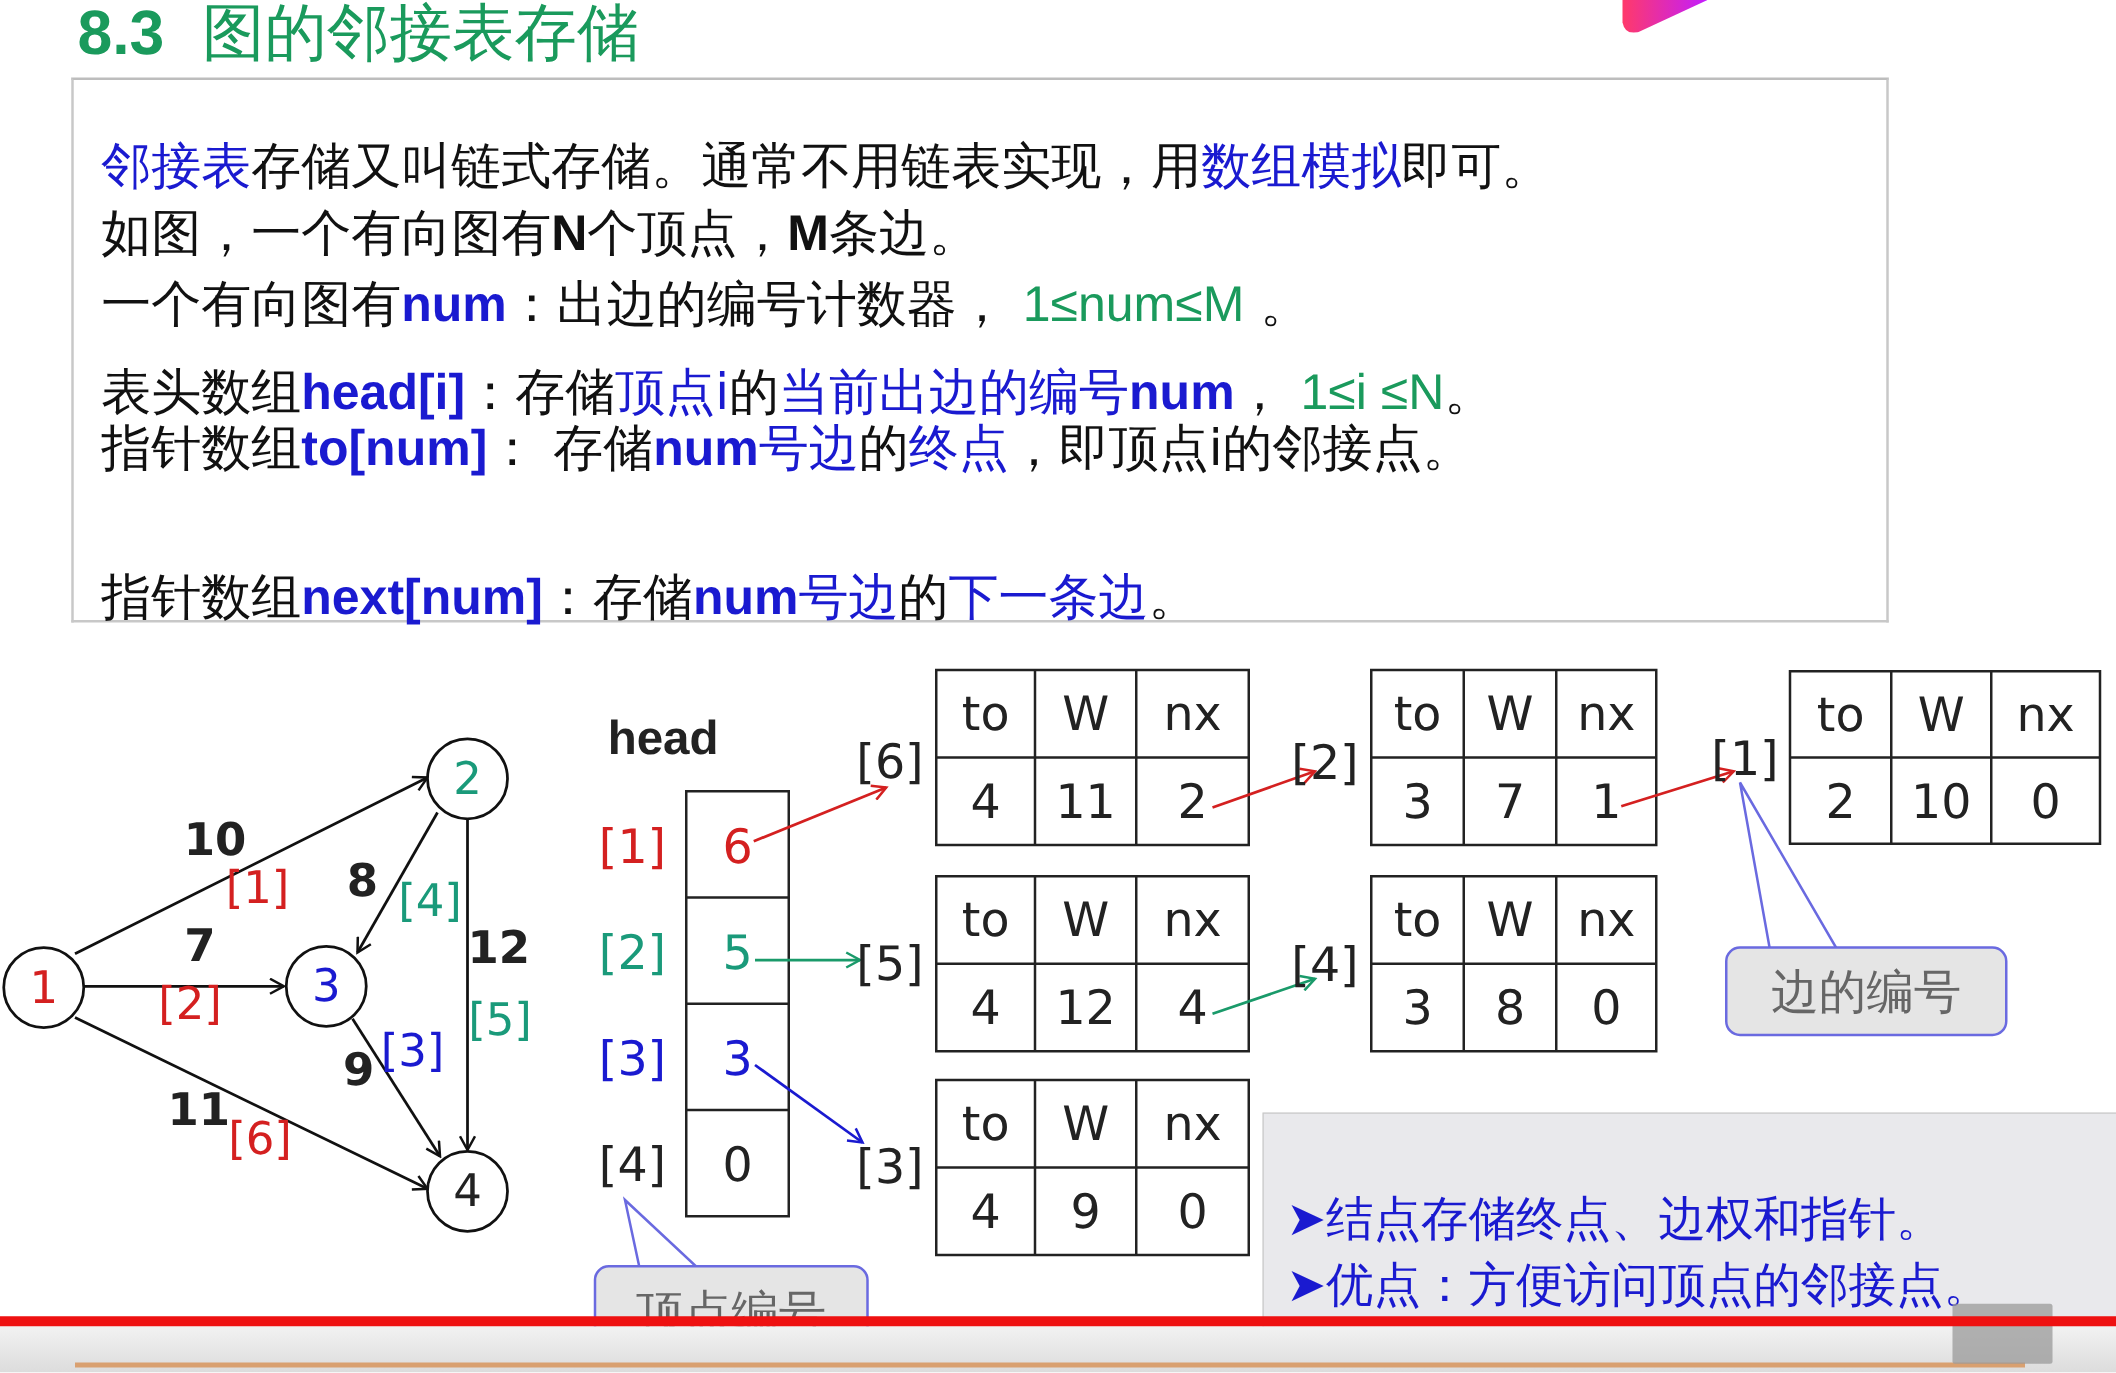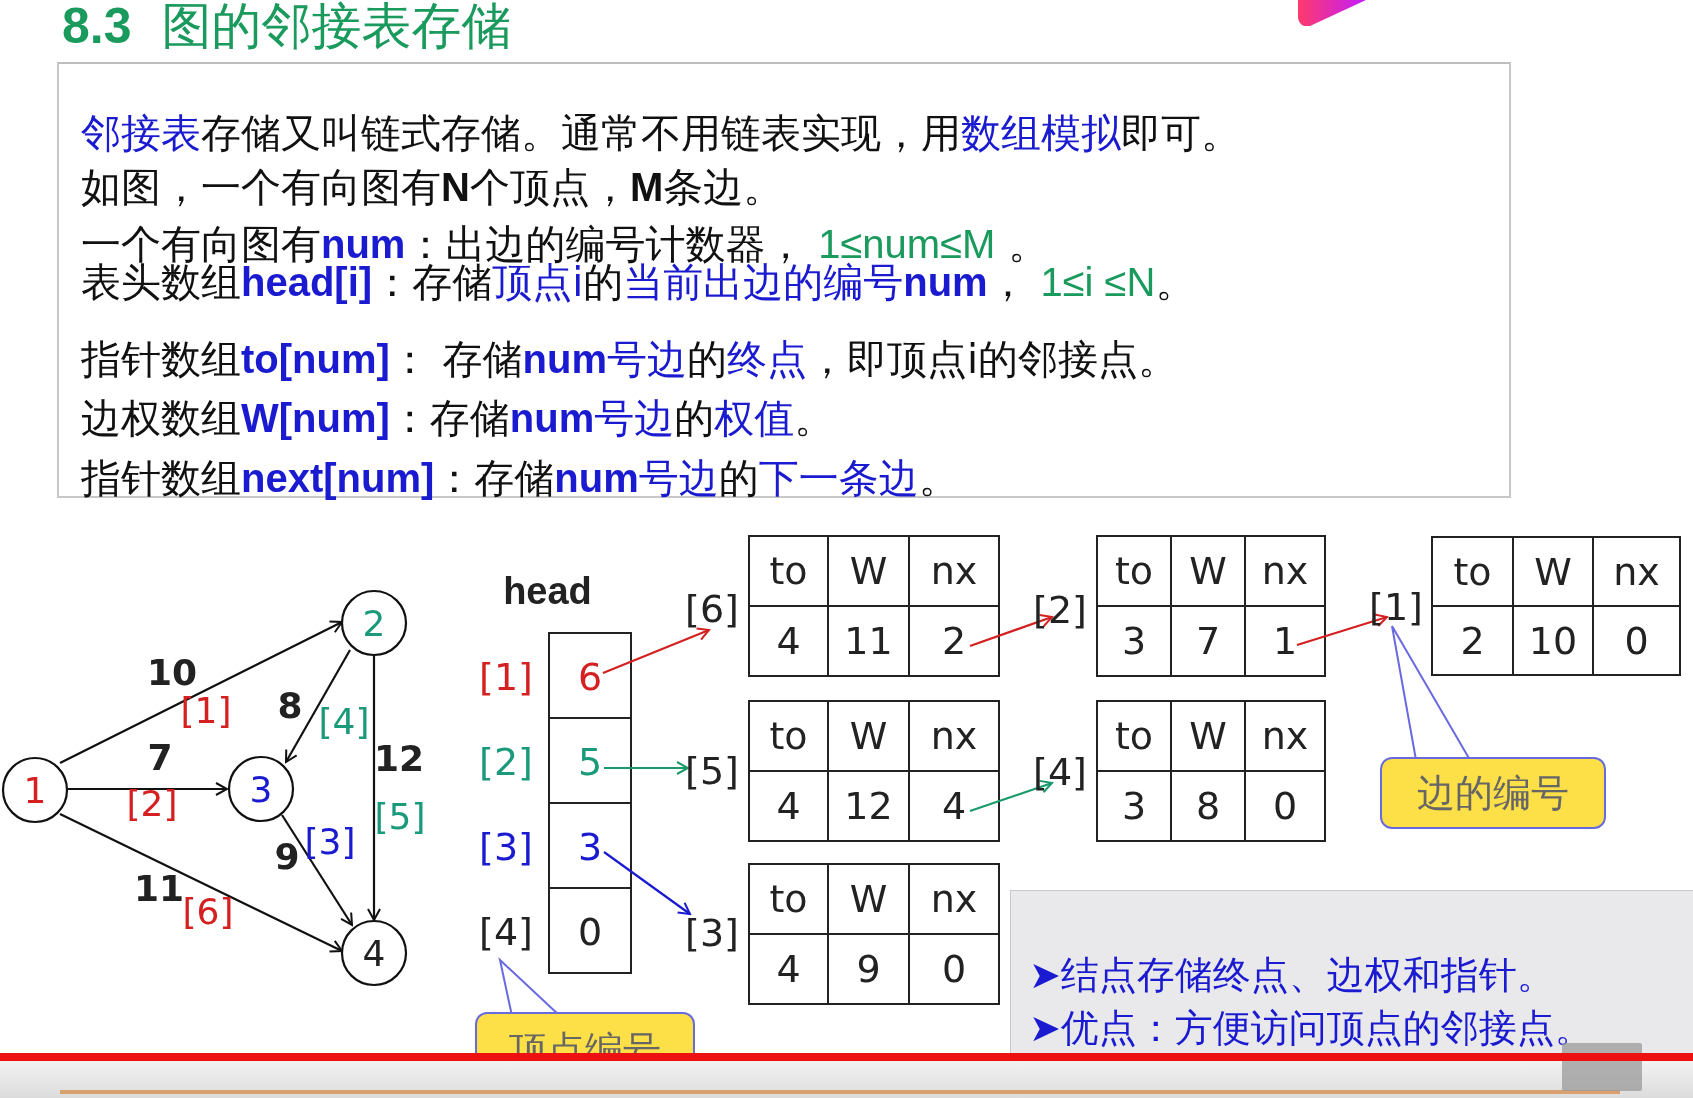--- a/index.html
+++ b/index.html
@@ -10,21 +10,21 @@
   #logo{left:1296px;top:0;width:70px;height:26px;}
   #textbox{left:57px;top:62px;width:1454px;height:436px;border:2px solid #c8c8c8;border-top-color:#bdbdbd;background:#fff;box-sizing:border-box;}
   .line{position:absolute;left:22px;font-size:40px;line-height:50px;white-space:nowrap;color:#111;margin-top:35px;}
   .blue{color:#1a1ad0;}
   .bold{font-weight:bold;font-family:"Liberation Sans",sans-serif;}
   .green{color:#1a9a5c;font-family:"Liberation Sans",sans-serif;}
   svg{position:absolute;left:0;top:0;}
   .cell{position:absolute;display:flex;align-items:center;justify-content:center;font-size:38px;color:#222;font-family:"DejaVu Sans",sans-serif;}
   #summary{left:1010px;top:890px;width:690px;height:176px;background:#e9e9ec;border:1px solid #c9c9c9;box-sizing:border-box;}
   .sline{position:absolute;left:18px;font-size:38px;color:#1a1ad0;white-space:nowrap;line-height:46px;}
-  .callout{position:absolute;border:2px solid #6a6ae0;border-radius:12px;background:#fde047;font-size:38px;color:#666;display:flex;align-items:center;justify-content:center;box-sizing:border-box;}
+  .callout{position:absolute;border:2px solid #6a6ae0;border-radius:12px;background:#e5e5e5;font-size:38px;color:#666;display:flex;align-items:center;justify-content:center;box-sizing:border-box;}
   #progress{left:0;top:1053px;width:1693px;height:8px;background:#ee1111;}
   #bottombar{left:0;top:1061px;width:1693px;height:37px;background:linear-gradient(#f2f2f2,#dcdcdc);}
   #orange{left:60px;top:1090px;width:1560px;height:4px;background:#d9a070;}
   #ctrl{left:1562px;top:1043px;width:80px;height:48px;background:#9a9a9a;opacity:.75;border-radius:2px;}
 </style>
 </head>
 <body>
 
 <div id="title" class="abs"><span class="num">8.3</span><span>图的邻接表存储</span></div>
 
@@ -35,23 +35,22 @@
         <stop offset="1" stop-color="#c21cff"></stop>
       </linearGradient>
     </defs>
   <path d="M2 0 L70 0 L14 26 Q4 28 2 18 Z" fill="url(#lg)"></path>
 </svg>
 
 <div id="textbox" class="abs">
   <div class="line" style="top:9px"><span class="blue">邻接表</span><span>存储又叫链式存储。通常不用链表实现，用</span><span class="blue">数组模拟</span><span>即可。</span></div>
   <div class="line" style="top:63px"><span>如图，一个有向图有</span><span class="bold">N</span><span>个顶点，</span><span class="bold">M</span><span>条边。</span></div>
   <div class="line" style="top:120px"><span>一个有向图有</span><span class="blue bold">num</span><span>：出边的编号计数器，  </span><span class="green">1≤num≤M</span><span>  。</span></div>
-  <div class="line" style="top:158px"><span>表头数组</span><span class="blue bold">head[i]</span><span>：存储</span><span class="blue">顶点i</span><span>的</span><span class="blue">当前出边的编号</span><span class="blue bold">num</span><span>，  </span><span class="green">1≤i ≤N</span><span>。</span></div>
+  <div class="line" style="top:190px"><span>表头数组</span><span class="blue bold">head[i]</span><span>：存储</span><span class="blue">顶点i</span><span>的</span><span class="blue">当前出边的编号</span><span class="blue bold">num</span><span>，  </span><span class="green">1≤i ≤N</span><span>。</span></div>
   <div class="line" style="top:235px"><span>指针数组</span><span class="blue bold">to[num]</span><span>： 存储</span><span class="blue bold">num</span><span class="blue">号边</span><span>的</span><span class="blue">终点</span><span>，即顶点i的邻接点。</span></div>
-  <div class="line" style="top:294px"><span>边权数组</span><span class="blue bold">W[num]</span><span>：存储</span><span class="blue bold">num</span><span class="blue">号边</span><span>的</span><span class="blue">权值</span><span>。</span></div>
   <div class="line" style="top:354px"><span>指针数组</span><span class="blue bold">next[num]</span><span>：存储</span><span class="blue bold">num</span><span class="blue">号边</span><span>的</span><span class="blue">下一条边</span><span>。</span></div>
 </div>
 
 <svg width="1693" height="1098" style="pointer-events:none">
   <defs>
     <marker id="arrK" markerWidth="14" markerHeight="14" refX="12" refY="7" orient="auto" markerUnits="userSpaceOnUse">
         <path d="M1 1 L12 7 L1 13" fill="none" stroke="#111" stroke-width="2"></path>
       </marker>
     <marker id="arrR" markerWidth="14" markerHeight="14" refX="12" refY="7" orient="auto" markerUnits="userSpaceOnUse">
         <path d="M1 1 L12 7 L1 13" fill="none" stroke="#d42020" stroke-width="2"></path>
@@ -146,21 +145,21 @@
 <div class="cell" style="left: 124px; top: 781px; width: 56px; height: 44px; font-size: 36px; color: rgb(212, 32, 32);">[2]</div>
 <div class="cell bold" style="left:272px;top:834px;width:30px;height:44px;font-size:36px;font-weight:bold">9</div>
 <div class="cell" style="left: 302px; top: 819px; width: 56px; height: 44px; font-size: 36px; color: rgb(26, 26, 208);">[3]</div>
 <div class="cell bold" style="left:273px;top:683px;width:34px;height:44px;font-size:36px;font-weight:bold">8</div>
 <div class="cell" style="left: 316px; top: 699px; width: 56px; height: 44px; font-size: 36px; color: rgb(26, 154, 122);">[4]</div>
 <div class="cell bold" style="left:374px;top:736px;width:50px;height:44px;font-size:36px;font-weight:bold">12</div>
 <div class="cell" style="left: 372px; top: 794px; width: 56px; height: 44px; font-size: 36px; color: rgb(26, 154, 122);">[5]</div>
 <div class="cell bold" style="left:134px;top:866px;width:50px;height:44px;font-size:36px;font-weight:bold">11</div>
 <div class="cell" style="left: 180px; top: 889px; width: 56px; height: 44px; font-size: 36px; color: rgb(212, 32, 32);">[6]</div>
 
-<div class="cell" style="left:495px;top:566px;width:105px;height:50px;font-weight:bold;font-family:'Liberation Sans',sans-serif;font-size:38px">head</div>
+<div class="cell" style="left:478px;top:566px;width:105px;height:50px;font-weight:bold;font-family:'Liberation Sans',sans-serif;font-size:38px">head</div>
 <div class="cell" style="left: 478px; top: 652px; width: 56px; height: 50px; color: rgb(212, 32, 32);">[1]</div>
 <div class="cell" style="left: 478px; top: 737px; width: 56px; height: 50px; color: rgb(26, 154, 122);">[2]</div>
 <div class="cell" style="left: 478px; top: 822px; width: 56px; height: 50px; color: rgb(26, 26, 208);">[3]</div>
 <div class="cell" style="left: 478px; top: 907px; width: 56px; height: 50px; color: rgb(34, 34, 34);">[4]</div>
 <div class="cell" style="left: 560px; top: 652px; width: 60px; height: 50px; color: rgb(212, 32, 32);">6</div>
 <div class="cell" style="left: 560px; top: 737px; width: 60px; height: 50px; color: rgb(26, 154, 122);">5</div>
 <div class="cell" style="left: 560px; top: 822px; width: 60px; height: 50px; color: rgb(26, 26, 208);">3</div>
 <div class="cell" style="left: 560px; top: 907px; width: 60px; height: 50px; color: rgb(34, 34, 34);">0</div>
 
 <div class="cell" style="left:686px;top:584px;width:52px;height:50px">[6]</div>

